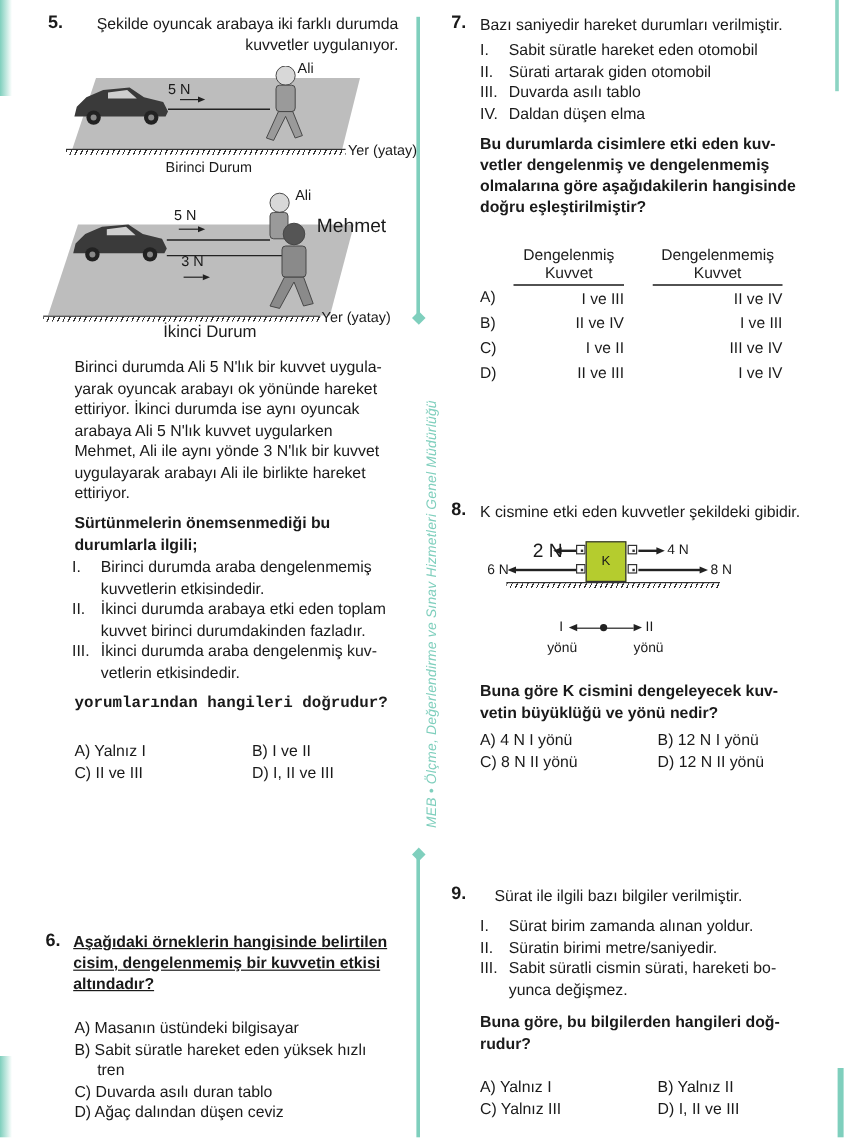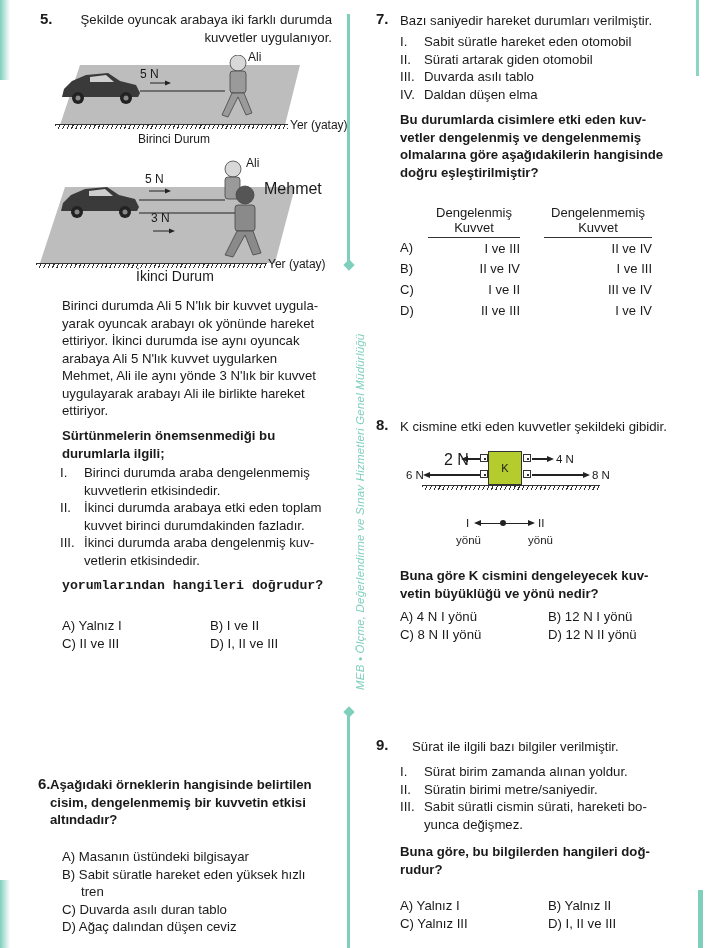--- a/index.html
+++ b/index.html
@@ -141,21 +141,21 @@
 </div>
 <div class="abs bold" style="left:62px;top:577px;font-family:Liberation Mono, monospace;">yorumlarından hangileri doğrudur?</div>
 <div class="abs opt-grid" style="left:62px;top:617px;">
   <div>A) Yalnız I</div>
   <div>B) I ve II</div>
   <div>C) II ve III</div>
   <div>D) I, II ve III</div>
 </div>
 
 <div class="abs" style="left:38px;top:775px;"><span class="qnum">6.</span></div>
-<div class="abs bold" style="left:50px;top:776px;width:285px;">
+<div class="abs bold" style="left:61px;top:776px;width:285px;text-decoration:underline;">
   <div>Aşağıdaki örneklerin hangisinde belirtilen</div>
   <div>cisim, dengelenmemiş bir kuvvetin etkisi</div>
   <div>altındadır?</div>
 </div>
 <div class="abs" style="left:62px;top:848px;width:285px;">
   <div>A) Masanın üstündeki bilgisayar</div>
   <div>B) Sabit süratle hareket eden yüksek hızlı</div>
   <div style="padding-left:19px;">tren</div>
   <div>C) Duvarda asılı duran tablo</div>
   <div>D) Ağaç dalından düşen ceviz</div>

